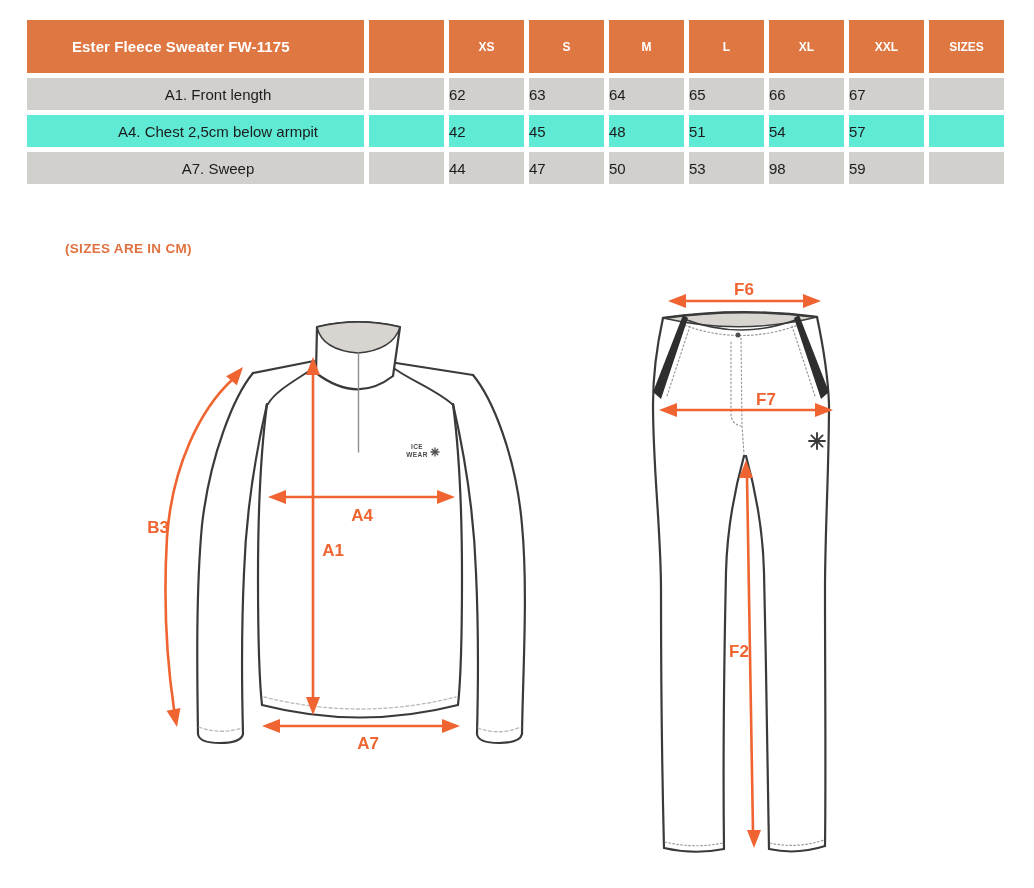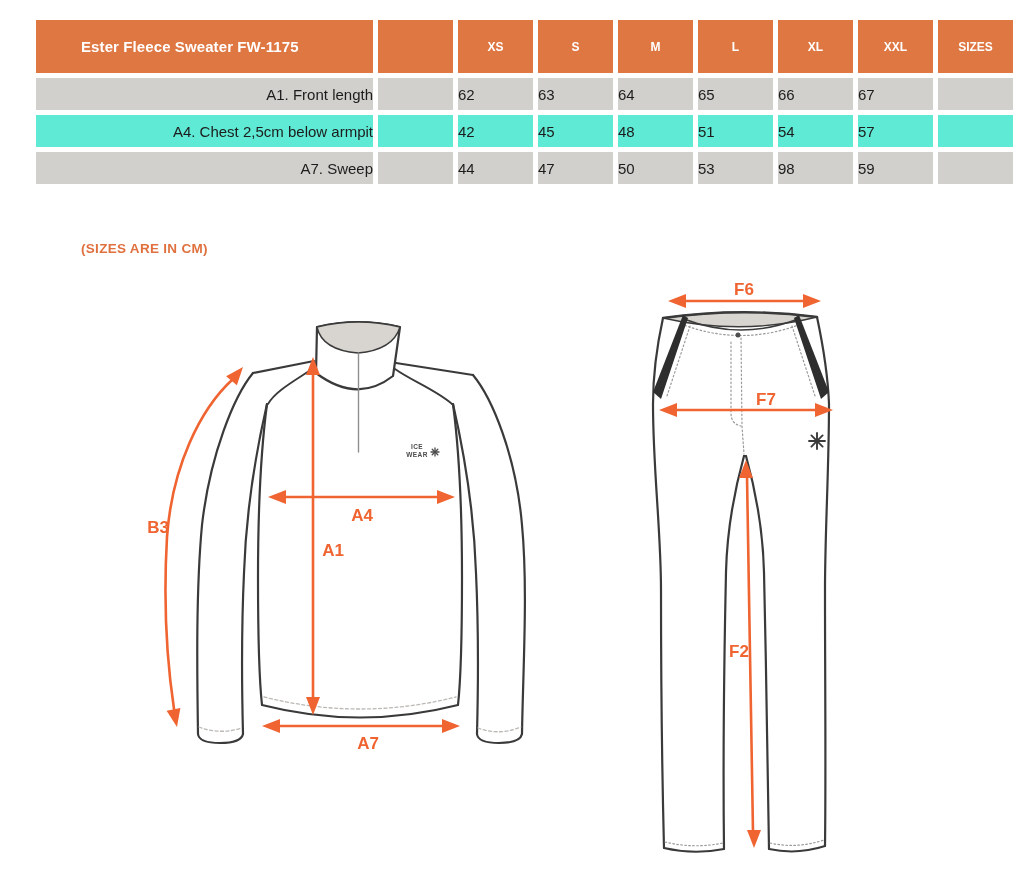--- a/index.html
+++ b/index.html
@@ -1,35 +1,35 @@
 <!DOCTYPE html>
 <html><head>
 <meta charset="utf-8">
 <style>
   html,body{margin:0;padding:0;}
   body{
     width:1034px;height:888px;background:#ffffff;position:relative;
     font-family:"Liberation Sans", sans-serif;overflow:hidden;
   }
   table.size-table{
-    position:absolute;left:31px;top:15px;
+    position:absolute;left:22px;top:15px;
     border-collapse:separate;border-spacing:5px;table-layout:fixed;
   }
   .size-table th,.size-table td{padding:0;margin:0;}
   .size-table .hdr{
     background:#DF7742;color:#ffffff;font-weight:bold;
     font-size:12px;text-align:center;height:53px;
   }
   .size-table .hdr-title{text-align:left;padding-left:45px;font-size:15px;letter-spacing:.1px;}
   .size-table td{height:32px;font-size:15px;color:#1c1c1c;}
-  .size-table td.lab{text-align:right;padding-left:45px;}
+  .size-table td.lab{text-align:center;padding-left:45px;}
   .size-table tr.dark td{background:#D1D0CD;}
   .size-table tr.light td{background:#5eead4;}
   .note{
-    position:absolute;left:81px;top:241px;color:#E0713F;
+    position:absolute;left:65px;top:241px;color:#E0713F;
     font-size:13.5px;font-weight:600;letter-spacing:.3px;
   }
   .diagram{position:absolute;}
   #sweater-svg{left:140px;top:297px;}
   #pants-svg{left:620px;top:280px;}
   svg text.mlabel{font-family:"Liberation Sans",sans-serif;font-size:17px;font-weight:bold;fill:#EF6430;}
   svg text.logo{font-family:"Liberation Sans",sans-serif;font-weight:bold;fill:#4a4a4a;letter-spacing:.4px;}
 </style>
 </head>
 <body>

